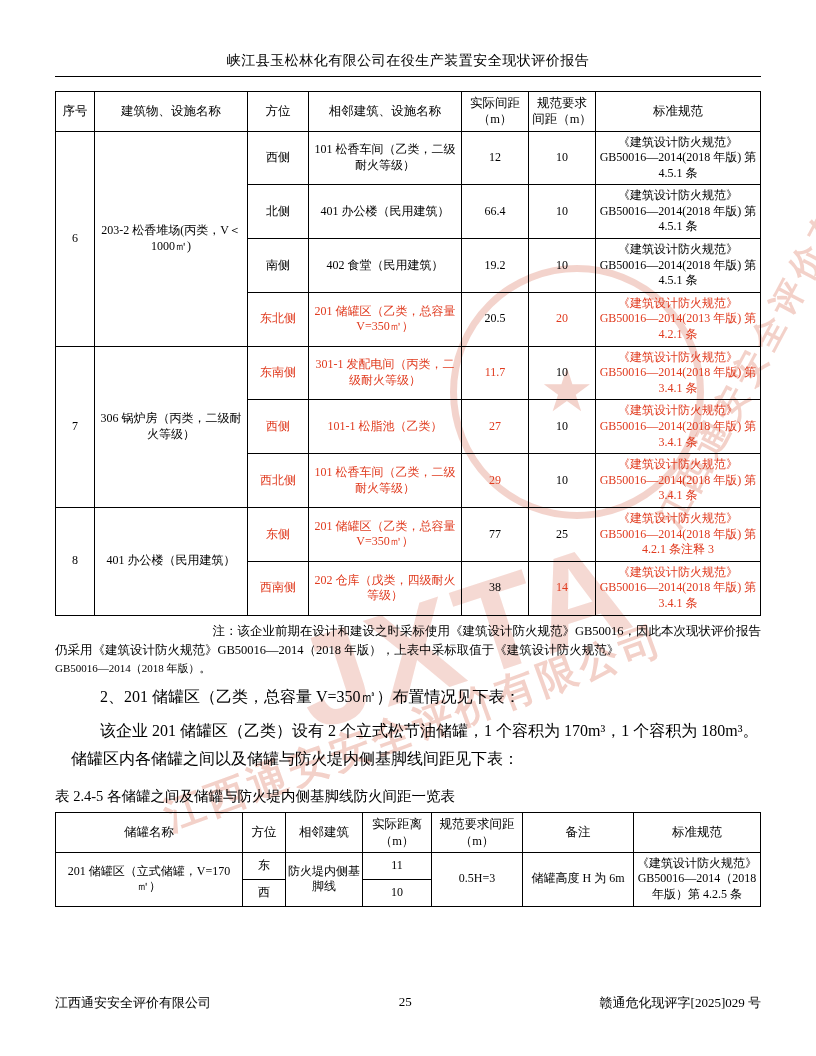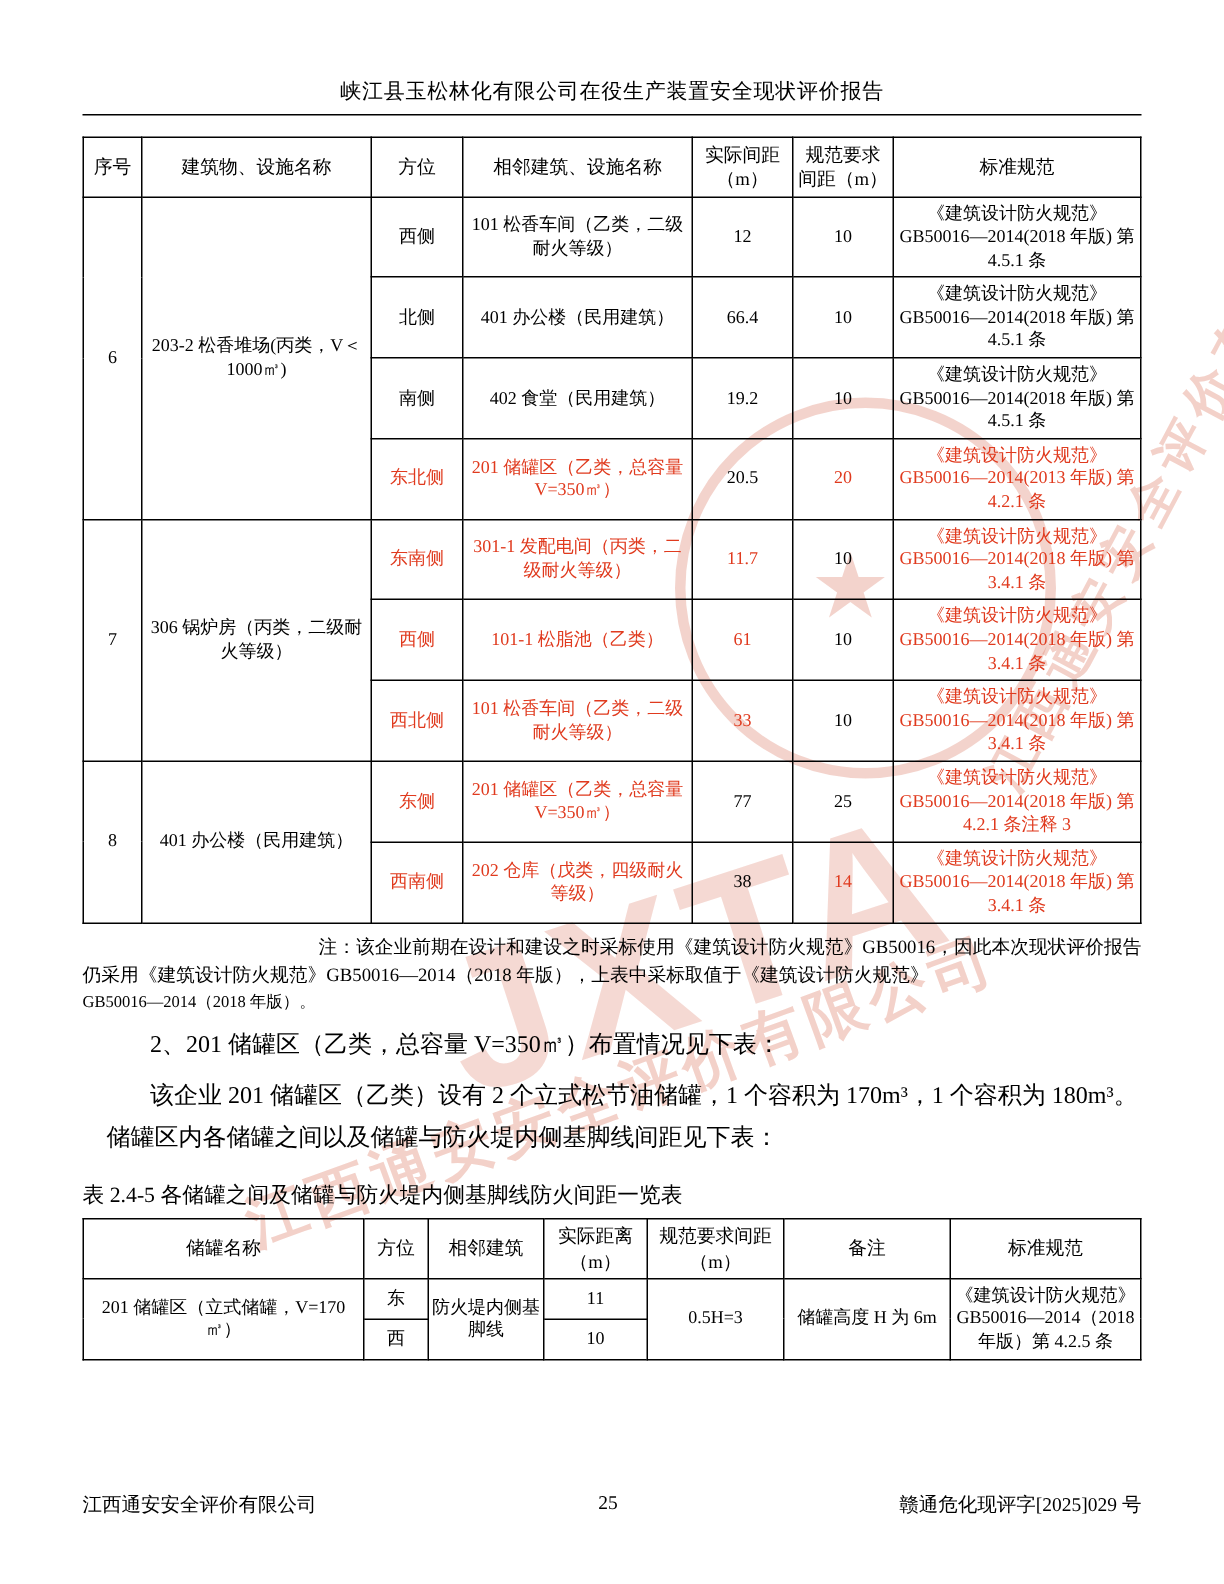--- a/index.html
+++ b/index.html
@@ -226,29 +226,29 @@
         <td class="red">东南侧</td>
         <td class="red">301-1 发配电间（丙类，二级耐火等级）</td>
         <td class="red">11.7</td>
         <td>10</td>
         <td class="std red">《建筑设计防火规范》GB50016—2014(2018 年版) 第 3.4.1 条</td>
       </tr>
 
       <tr>
         <td class="red">西侧</td>
         <td class="red">101-1 松脂池（乙类）</td>
-        <td class="red">61</td>
+        <td class="red">27</td>
         <td>10</td>
         <td class="std red">《建筑设计防火规范》GB50016—2014(2018 年版) 第 3.4.1 条</td>
       </tr>
 
       <tr>
         <td class="red">西北侧</td>
         <td class="red">101 松香车间（乙类，二级耐火等级）</td>
-        <td class="red">33</td>
+        <td class="red">29</td>
         <td>10</td>
         <td class="std red">《建筑设计防火规范》GB50016—2014(2018 年版) 第 3.4.1 条</td>
       </tr>
 
       <tr>
         <td rowspan="2">8</td>
         <td rowspan="2">401 办公楼（民用建筑）</td>
         <td class="red">东侧</td>
         <td class="red">201 储罐区（乙类，总容量 V=350㎥）</td>
         <td>77</td>

